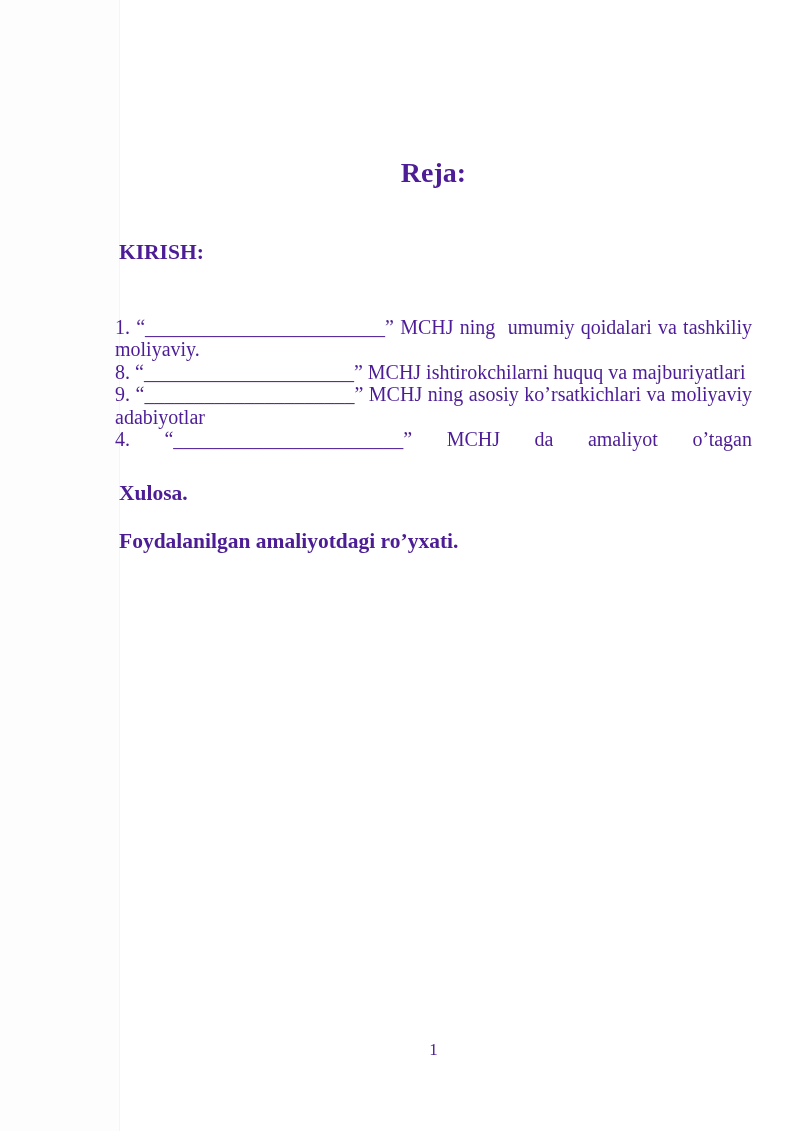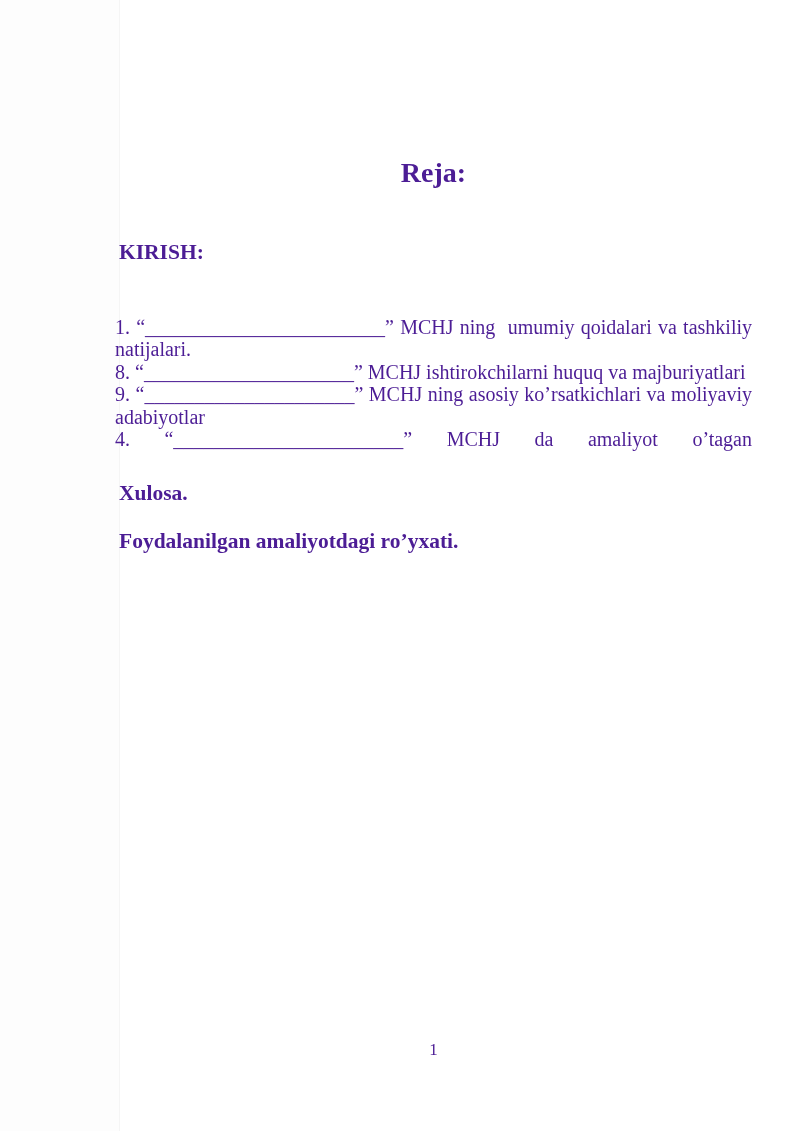--- a/index.html
+++ b/index.html
@@ -82,21 +82,21 @@
   <div class="scan-edge"></div>
 
   <div class="content">
 
     <div class="doc-title">Reja:</div>
 
     <div class="heading heading-kirish">KIRISH:</div>
 
     <div class="plan">
       <div class="doc-line just">1. “________________________” MCHJ ning &nbsp;umumiy qoidalari va tashkiliy</div>
-      <div class="doc-line">natijalari.</div>
+      <div class="doc-line">moliyaviy.</div>
       <div class="doc-line">8. “_____________________” MCHJ ishtirokchilarni huquq va majburiyatlari</div>
       <div class="doc-line just">9. “_____________________” MCHJ ning asosiy ko’rsatkichlari va moliyaviy</div>
       <div class="doc-line">adabiyotlar</div>
       <div class="doc-line just">4. “_______________________” MCHJ da amaliyot o’tagan</div>
     </div>
 
     <div class="heading heading-xulosa">Xulosa.</div>
 
     <div class="heading heading-refs">Foydalanilgan amaliyotdagi ro’yxati.</div>
 

